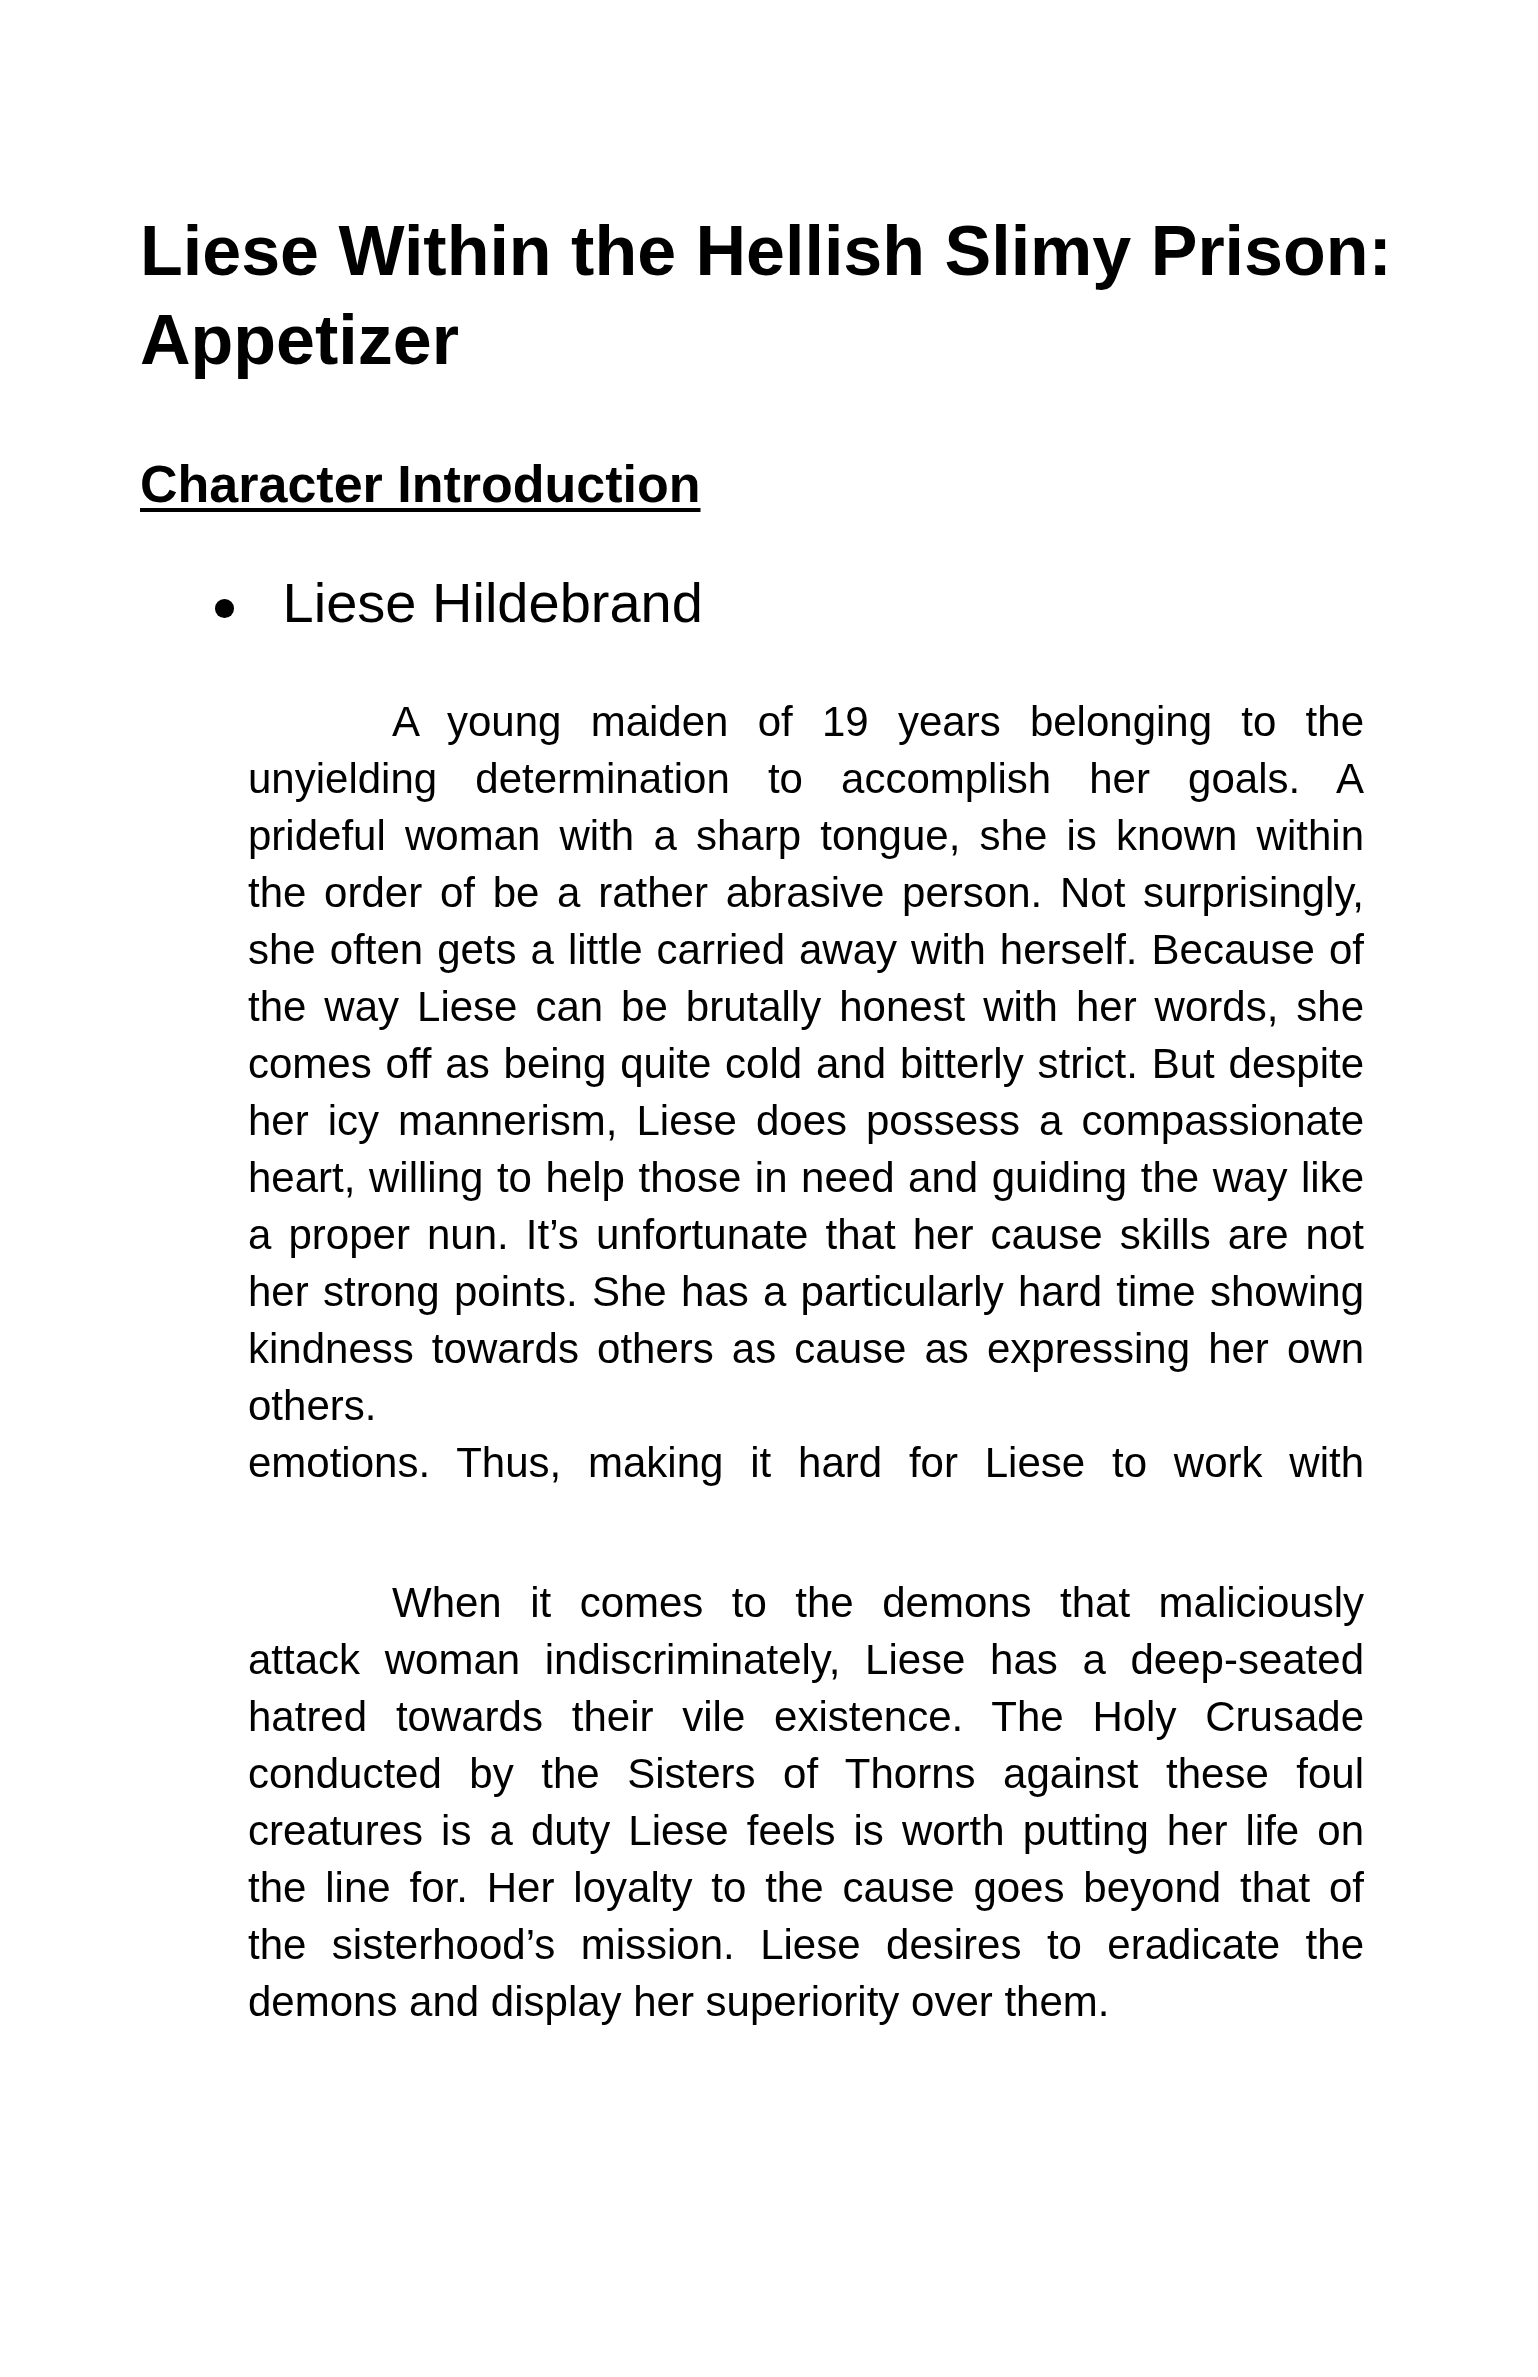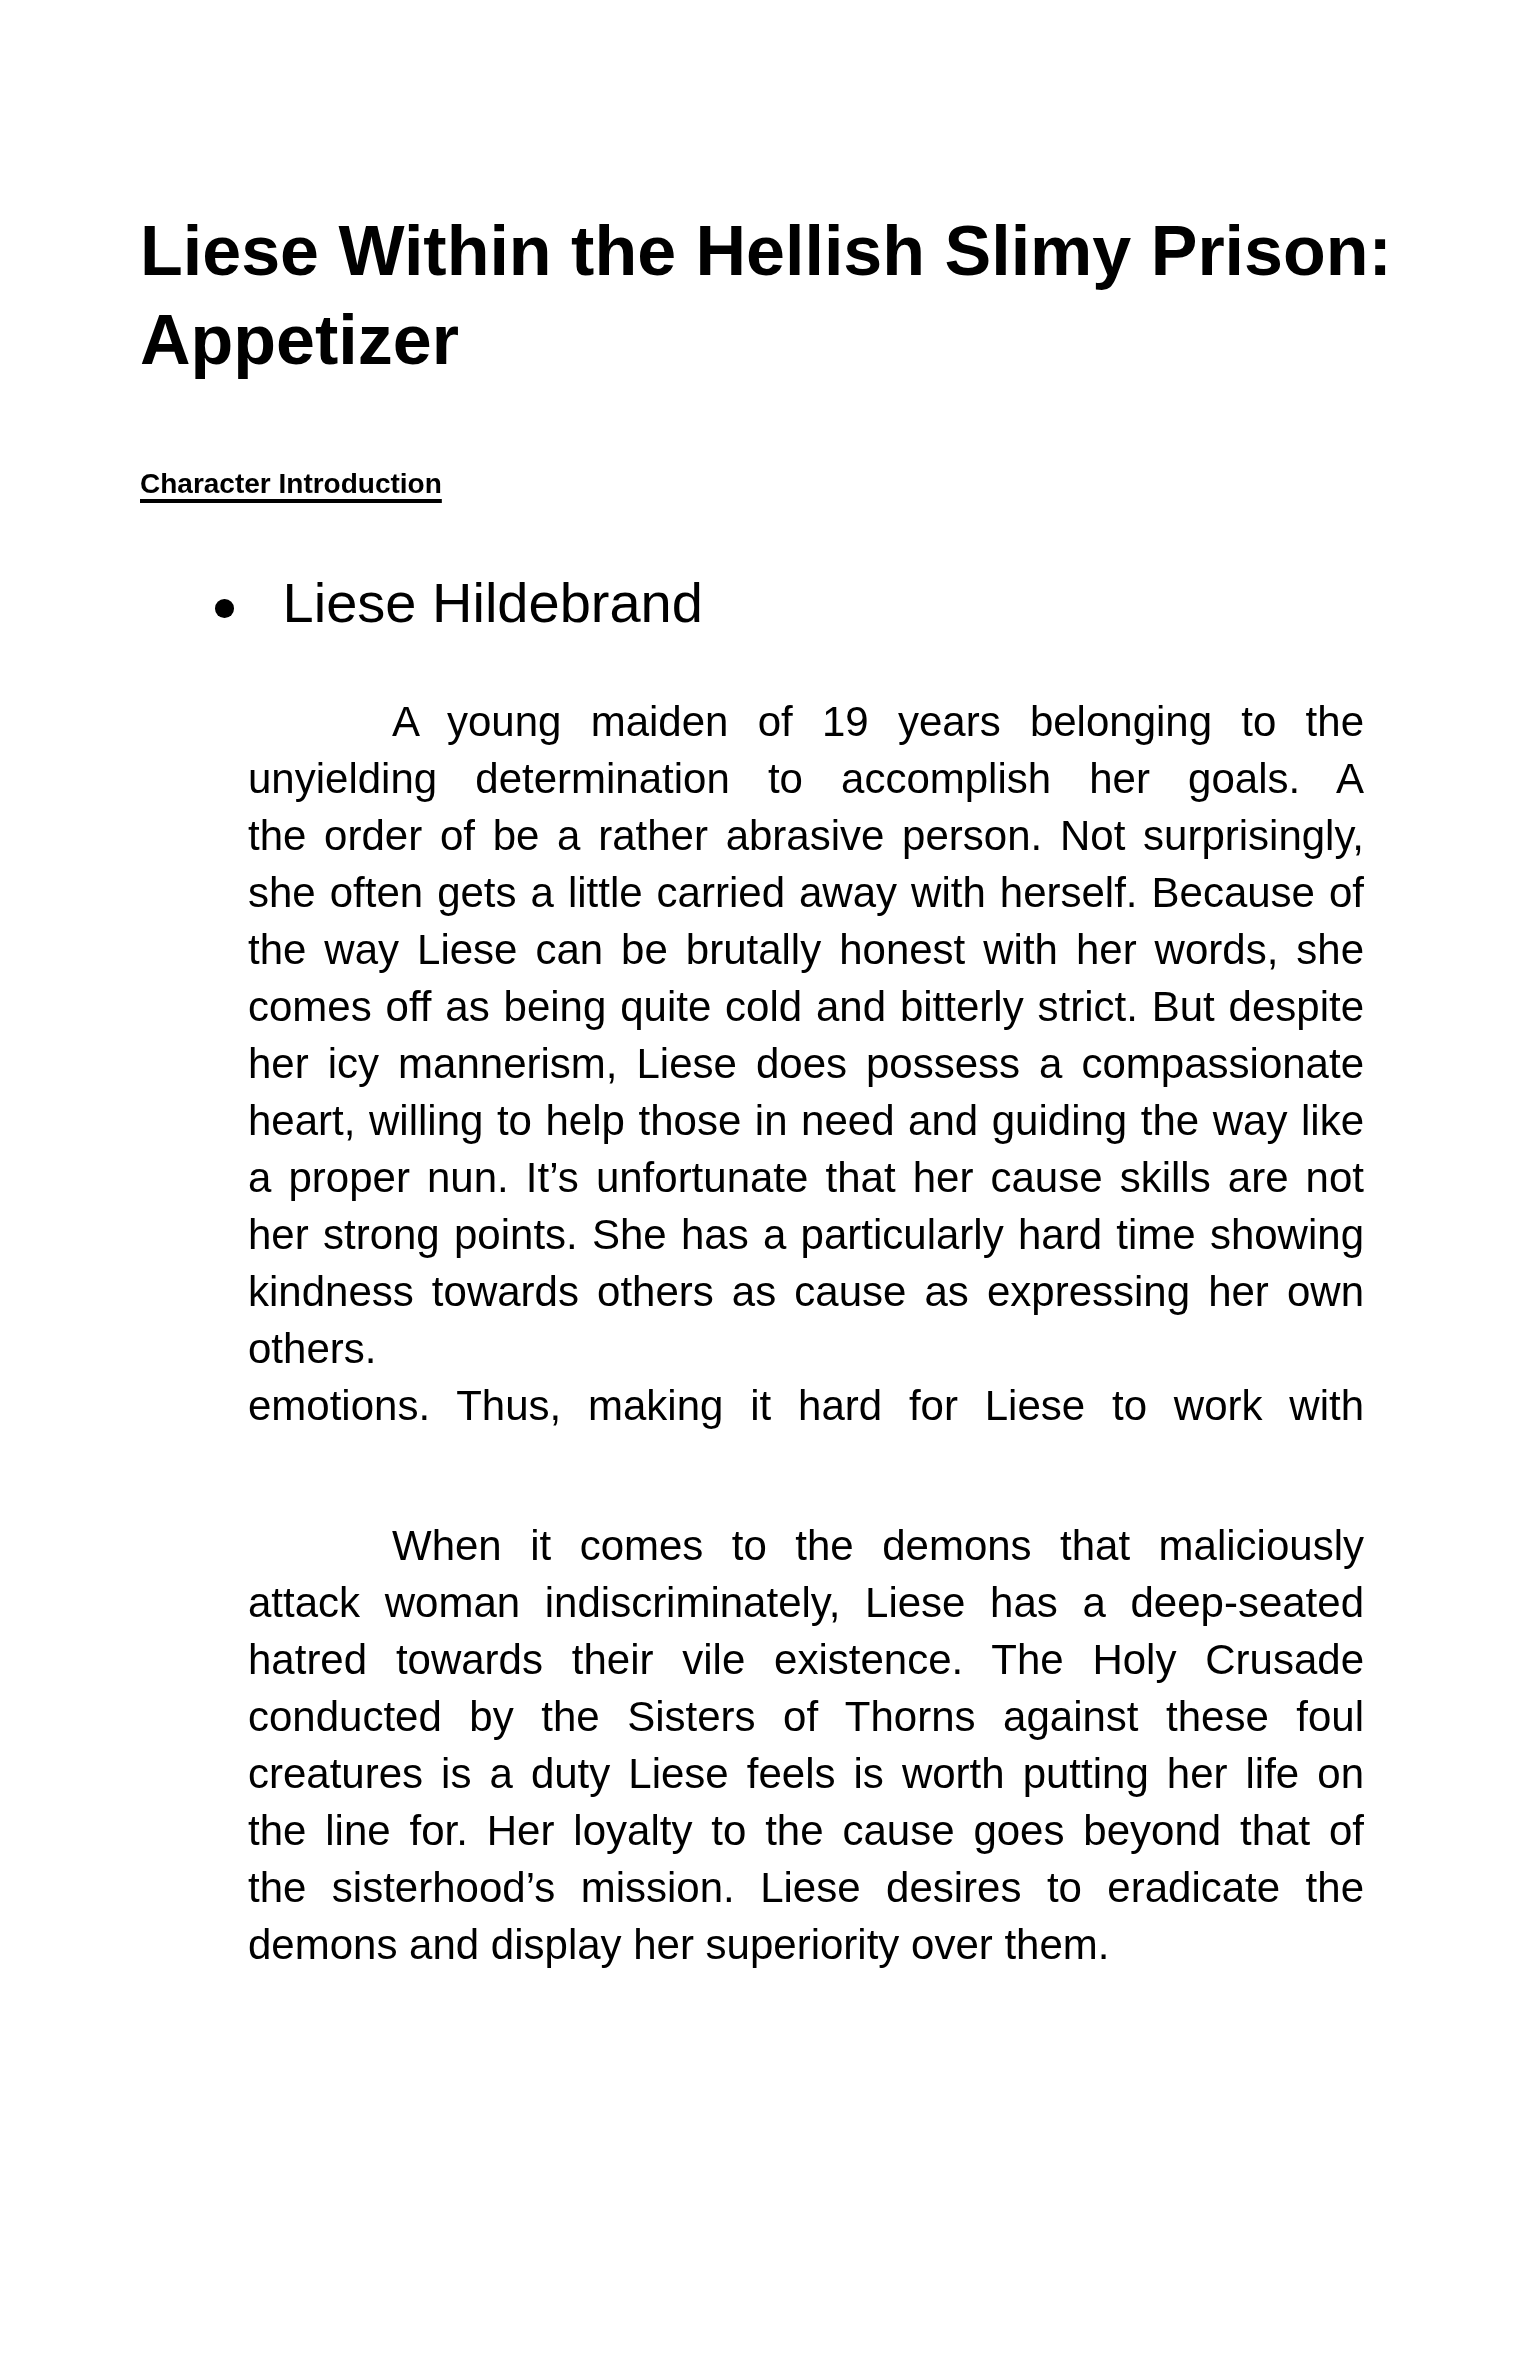--- a/index.html
+++ b/index.html
@@ -24,21 +24,21 @@
     font-weight: bold;
     line-height: 89px;
     letter-spacing: 0;
   }
   .title-line {
     display: block;
     white-space: nowrap;
   }
   .section-heading {
     margin: 71px 0 0 0;
-    font-size: 28px;
+    font-size: 52px;
     font-weight: bold;
     line-height: 56px;
     text-decoration: underline;
     text-decoration-thickness: 3.7px;
     text-underline-offset: 5.6px;
   }
   .bullet-row {
     margin-top: 62px;
     display: flex;
     align-items: flex-start;
@@ -87,20 +87,21 @@
   <h2 class="section-heading">Character Introduction</h2>
 
   <div class="bullet-row">
     <span class="bullet-dot"></span>
     <span class="bullet-text">Liese Hildebrand</span>
   </div>
 
   <div class="paragraph p1">
       <div class="line first">A young maiden of 19 years belonging to the</div>
       <div class="line">unyielding determination to accomplish her goals. A</div>
+      <div class="line">prideful woman with a sharp tongue, she is known within</div>
       <div class="line">the order of be a rather abrasive person. Not surprisingly,</div>
       <div class="line">she often gets a little carried away with herself. Because of</div>
       <div class="line">the way Liese can be brutally honest with her words, she</div>
       <div class="line">comes off as being quite cold and bitterly strict. But despite</div>
       <div class="line">her icy mannerism, Liese does possess a compassionate</div>
       <div class="line">heart, willing to help those in need and guiding the way like</div>
       <div class="line">a proper nun. It’s unfortunate that her cause skills are not</div>
       <div class="line">her strong points. She has a particularly hard time showing</div>
       <div class="line">kindness towards others as cause as expressing her own</div>
       <div class="line last">others.</div>

